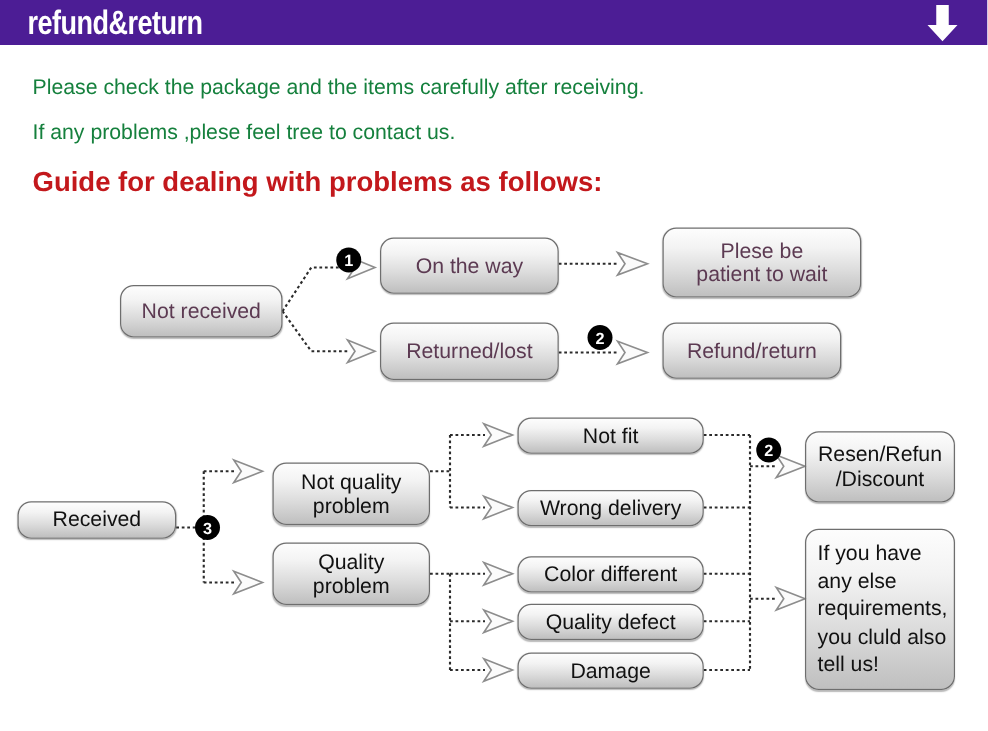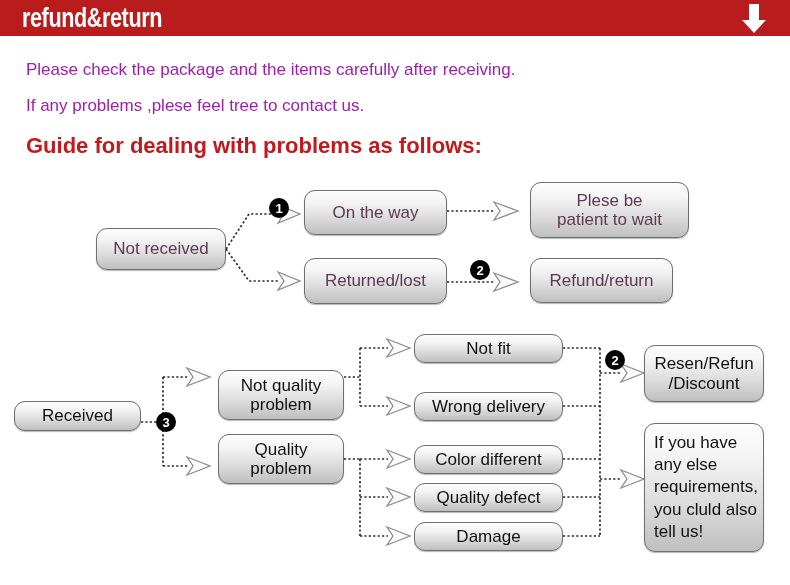--- a/index.html
+++ b/index.html
@@ -6,34 +6,34 @@
   body{
     width:790px;height:585px;background:#ffffff;
     font-family:"Liberation Sans","DejaVu Sans",sans-serif;
     overflow:hidden;position:relative;
   }
   #page{position:relative;width:790px;height:585px;background:#fff;overflow:hidden;}
 
   
   .header-bar{
     position:absolute;left:0;top:0;width:790px;height:36px;
-    background:#b91c1c;
+    background:#4c1d95;
   }
   .header-title{
     position:absolute;left:22px;top:3px;
     color:#ffffff;
     font-family:"Liberation Sans Narrow","Liberation Sans","DejaVu Sans Condensed",sans-serif;
     font-weight:bold;font-size:27px;letter-spacing:-0.5px;
     transform:scaleX(0.80);transform-origin:left center;
     white-space:nowrap;line-height:30px;
   }
   .header-arrow{position:absolute;right:20px;top:3px;width:32px;height:31px;}
 
   
-  .intro{position:absolute;left:26px;font-size:17px;color:#a21caf;white-space:nowrap;text-align:right;}
+  .intro{position:absolute;left:26px;font-size:17px;color:#15803d;white-space:nowrap;text-align:right;}
   .intro-1{top:60px;}
   .intro-2{top:96px;}
   .guide{
     position:absolute;left:26px;top:133px;
     font-size:22px;font-weight:bold;color:#c3181c;white-space:nowrap;
   }
 
   
   .node{
     position:absolute;box-sizing:border-box;

